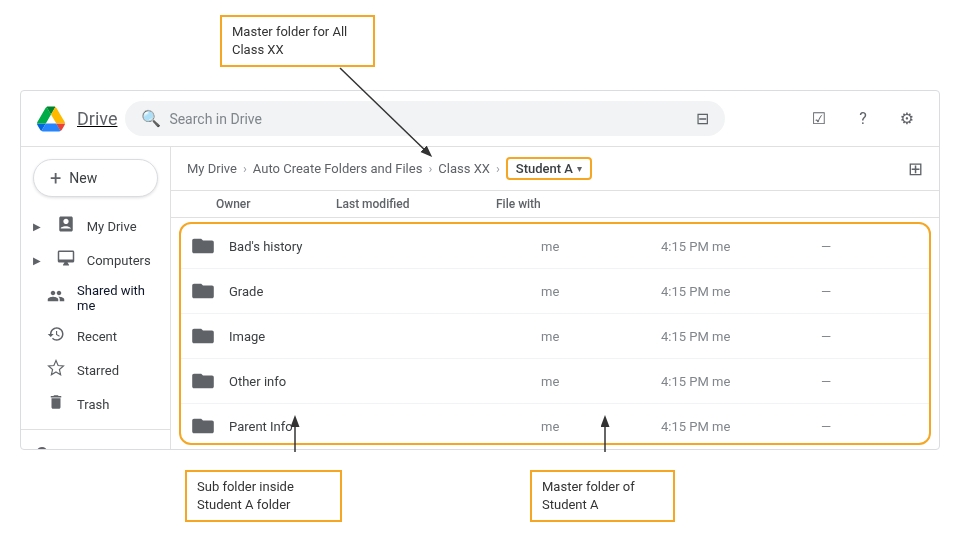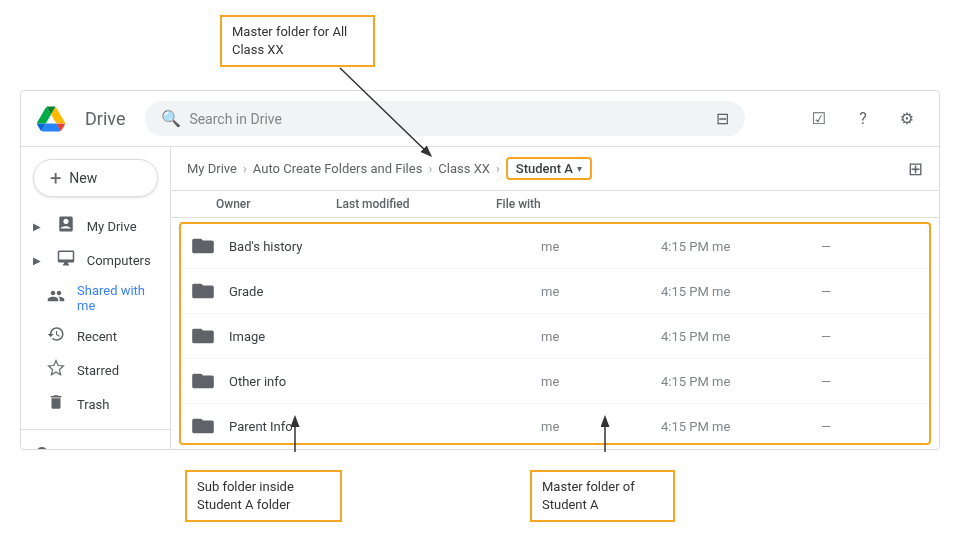--- a/index.html
+++ b/index.html
@@ -79,22 +79,23 @@
       display: flex;
       align-items: center;
       padding: 8px 16px;
       border-bottom: 1px solid #e0e0e0;
       height: 56px;
       flex-shrink: 0;
     }
     .drive-logo {
       display: flex;
       align-items: center;
-      gap: 20px;
-      margin-right: 20px;
+      gap: 12px;
+      margin-right: 8px;
+      text-decoration: underline;
     }
     .drive-logo-icon {
       width: 28px;
       height: 28px;
     }
     .drive-logo-text {
       font-size: 18px;
       color: #5f6368;
       font-weight: 400;
     }
@@ -268,21 +269,21 @@
     .sort-icon { font-size: 10px; }
     .col-owner { width: 120px; font-size: 12px; color: #5f6368; font-weight: 500; margin-left: 29px; }
     .col-modified { width: 160px; font-size: 12px; color: #5f6368; font-weight: 500; }
     .col-size { width: 100px; font-size: 12px; color: #5f6368; font-weight: 500; }
 
     .file-list {
       flex: 1;
       overflow-y: auto;
       border: 2px solid #f5a623;
       margin: 4px 8px;
-      border-radius: 4px;
+      border-radius: 12px;
     }
     .file-row {
       display: flex;
       align-items: center;
       padding: 8px 8px;
       border-bottom: 1px solid #f1f3f4;
       cursor: pointer;
     }
     .file-row:last-child { border-bottom: none; }
     .file-icon {
@@ -432,21 +433,21 @@
           </span>
           <span style="font-size:13px;color:#3c4043;">Computers</span>
         </div>
 
         <div class="sidebar-item">
           <span class="sidebar-icon" style="margin-left:14px;">
             <svg width="18" height="18" viewBox="0 0 24 24" fill="none">
               <path d="M16 11c1.66 0 2.99-1.34 2.99-3S17.66 5 16 5c-1.66 0-3 1.34-3 3s1.34 3 3 3zm-8 0c1.66 0 2.99-1.34 2.99-3S9.66 5 8 5C6.34 5 5 6.34 5 8s1.34 3 3 3zm0 2c-2.33 0-7 1.17-7 3.5V19h14v-2.5c0-2.33-4.67-3.5-7-3.5zm8 0c-.29 0-.62.02-.97.05 1.16.84 1.97 1.97 1.97 3.45V19h6v-2.5c0-2.33-4.67-3.5-7-3.5z" fill="#5f6368"></path>
             </svg>
           </span>
-          <span style="font-size:13px;color:#3b82f6;">Shared with me</span>
+          <span style="font-size:13px;color:#0f172a;">Shared with me</span>
         </div>
 
         <div class="sidebar-item">
           <span class="sidebar-icon" style="margin-left:14px;">
             <svg width="18" height="18" viewBox="0 0 24 24" fill="none">
               <path d="M13 3c-4.97 0-9 4.03-9 9H1l3.89 3.89.07.14L9 12H6c0-3.87 3.13-7 7-7s7 3.13 7 7-3.13 7-7 7c-1.93 0-3.68-.79-4.94-2.06l-1.42 1.42C8.27 19.99 10.51 21 13 21c4.97 0 9-4.03 9-9s-4.03-9-9-9zm-1 5v5l4.28 2.54.72-1.21-3.5-2.08V8H12z" fill="#5f6368"></path>
             </svg>
           </span>
           <span style="font-size:13px;color:#3c4043;">Recent</span>
         </div>

